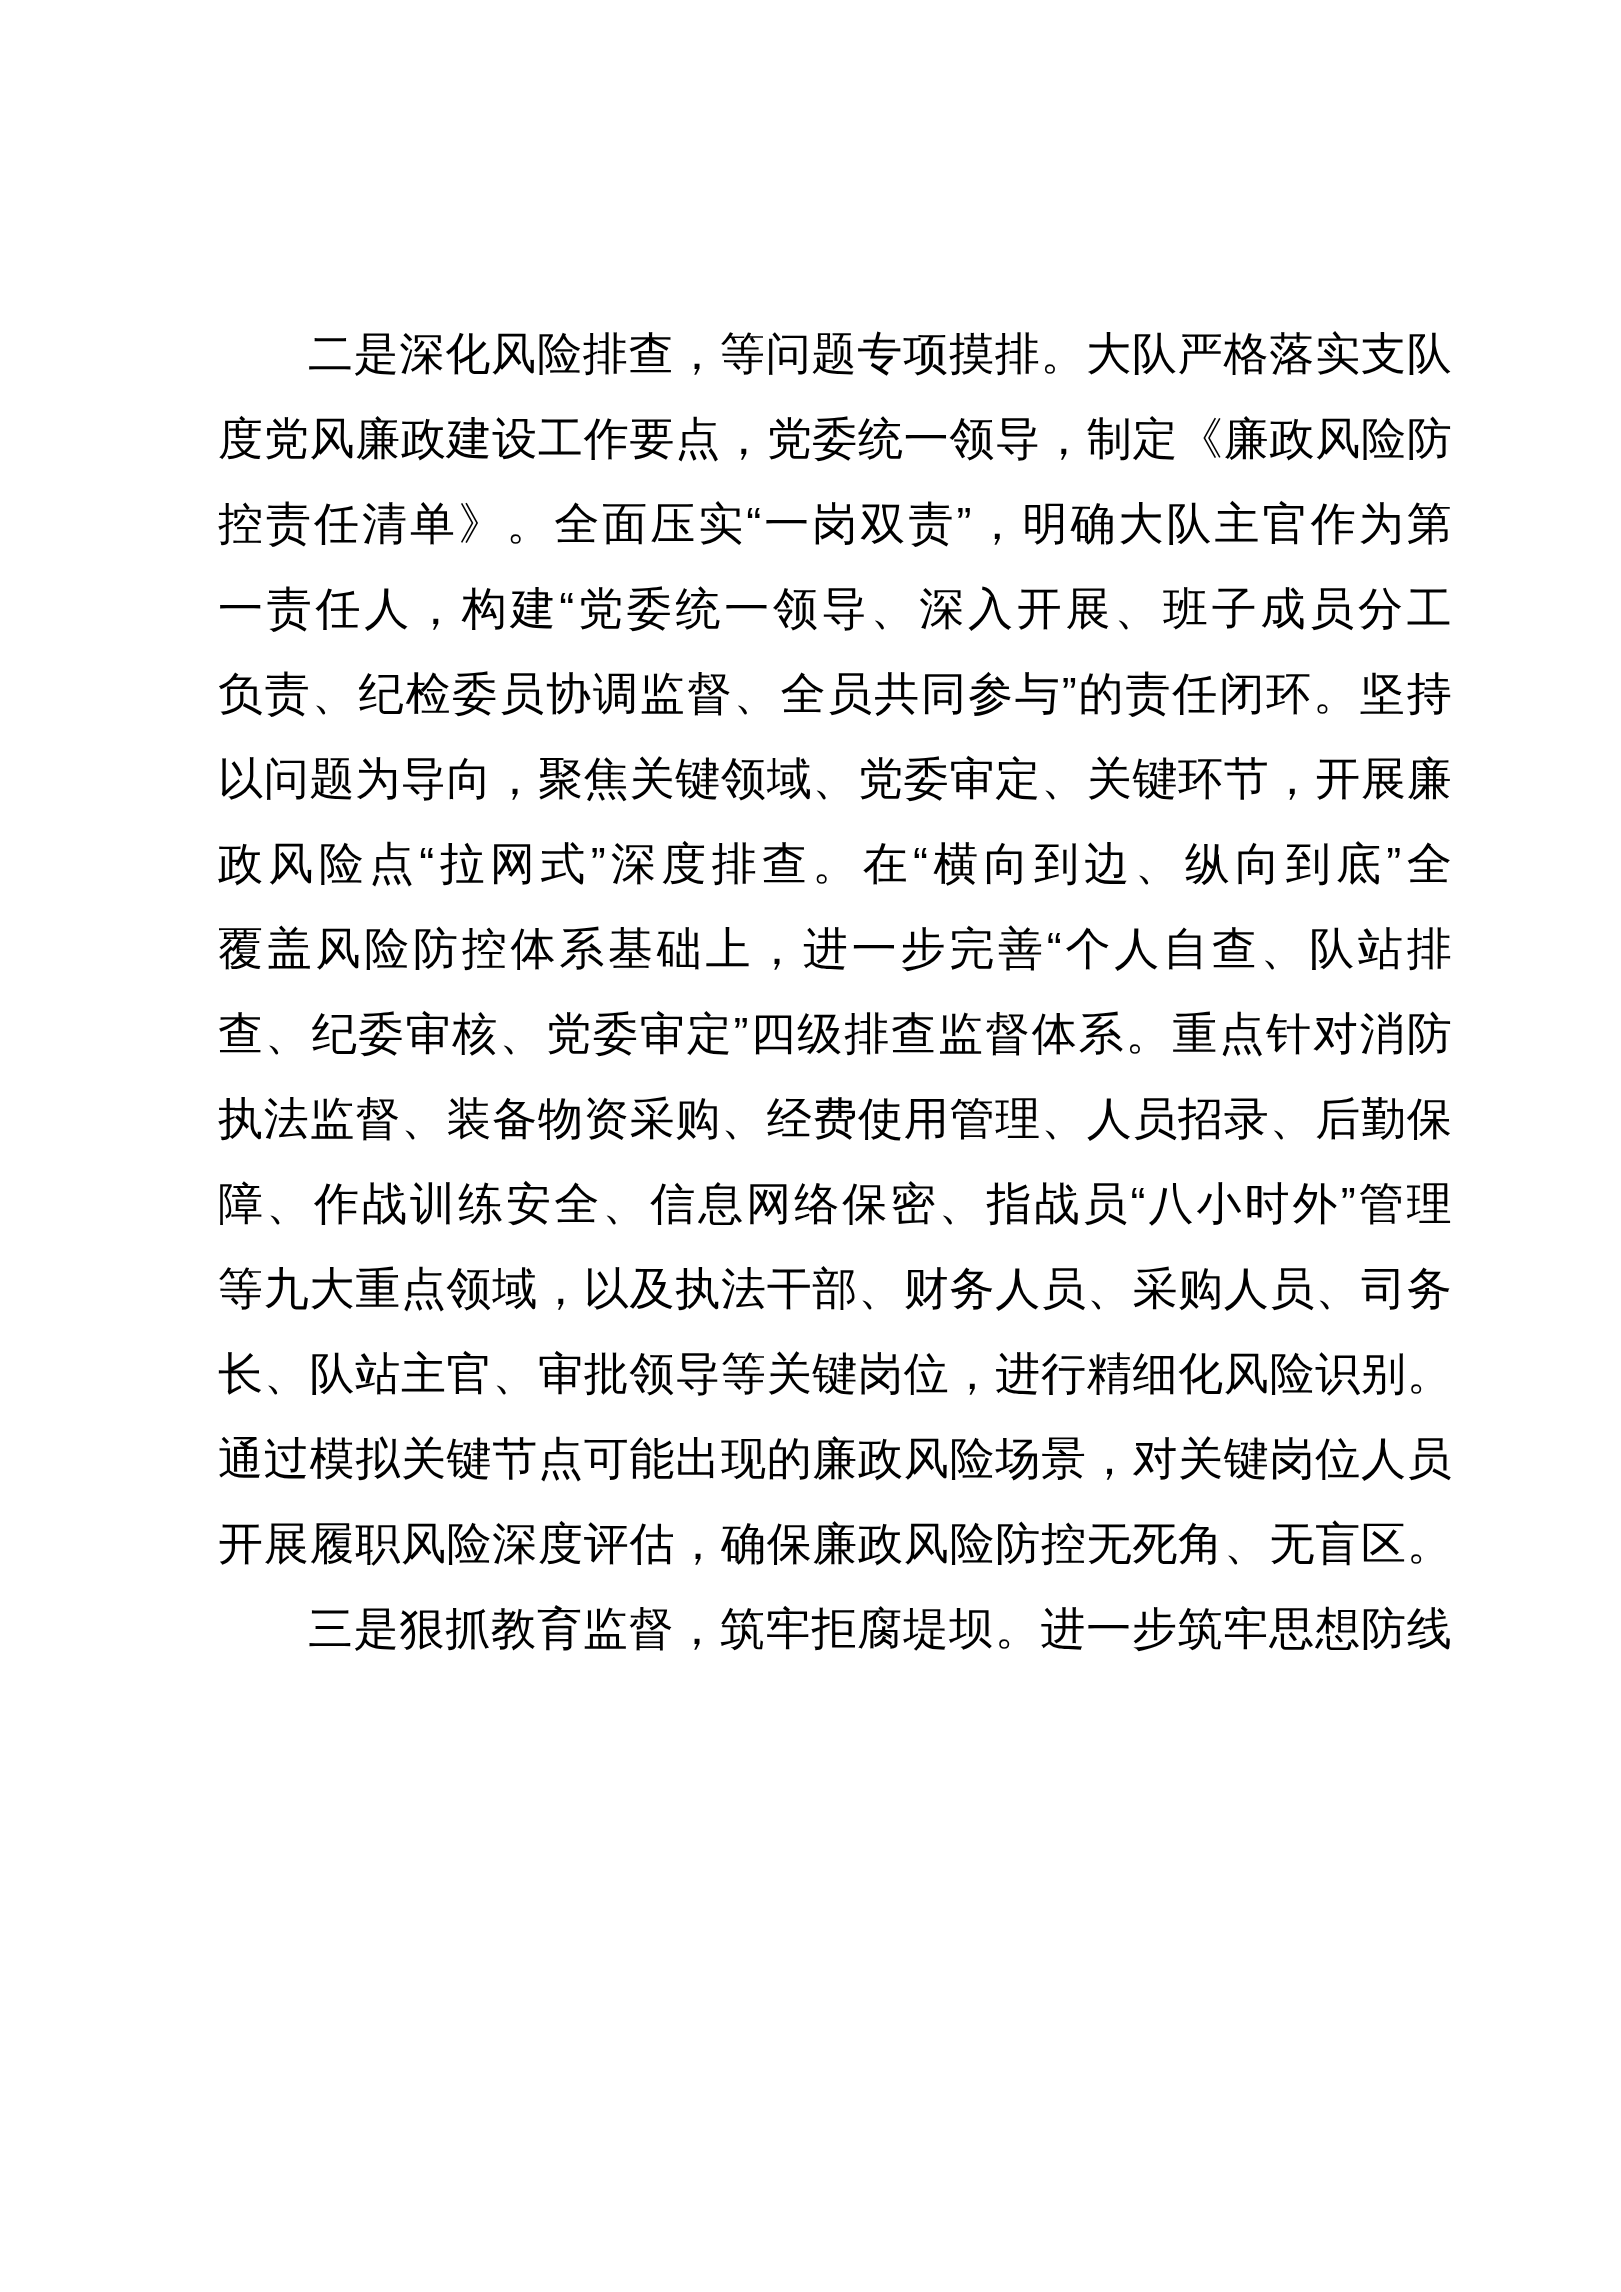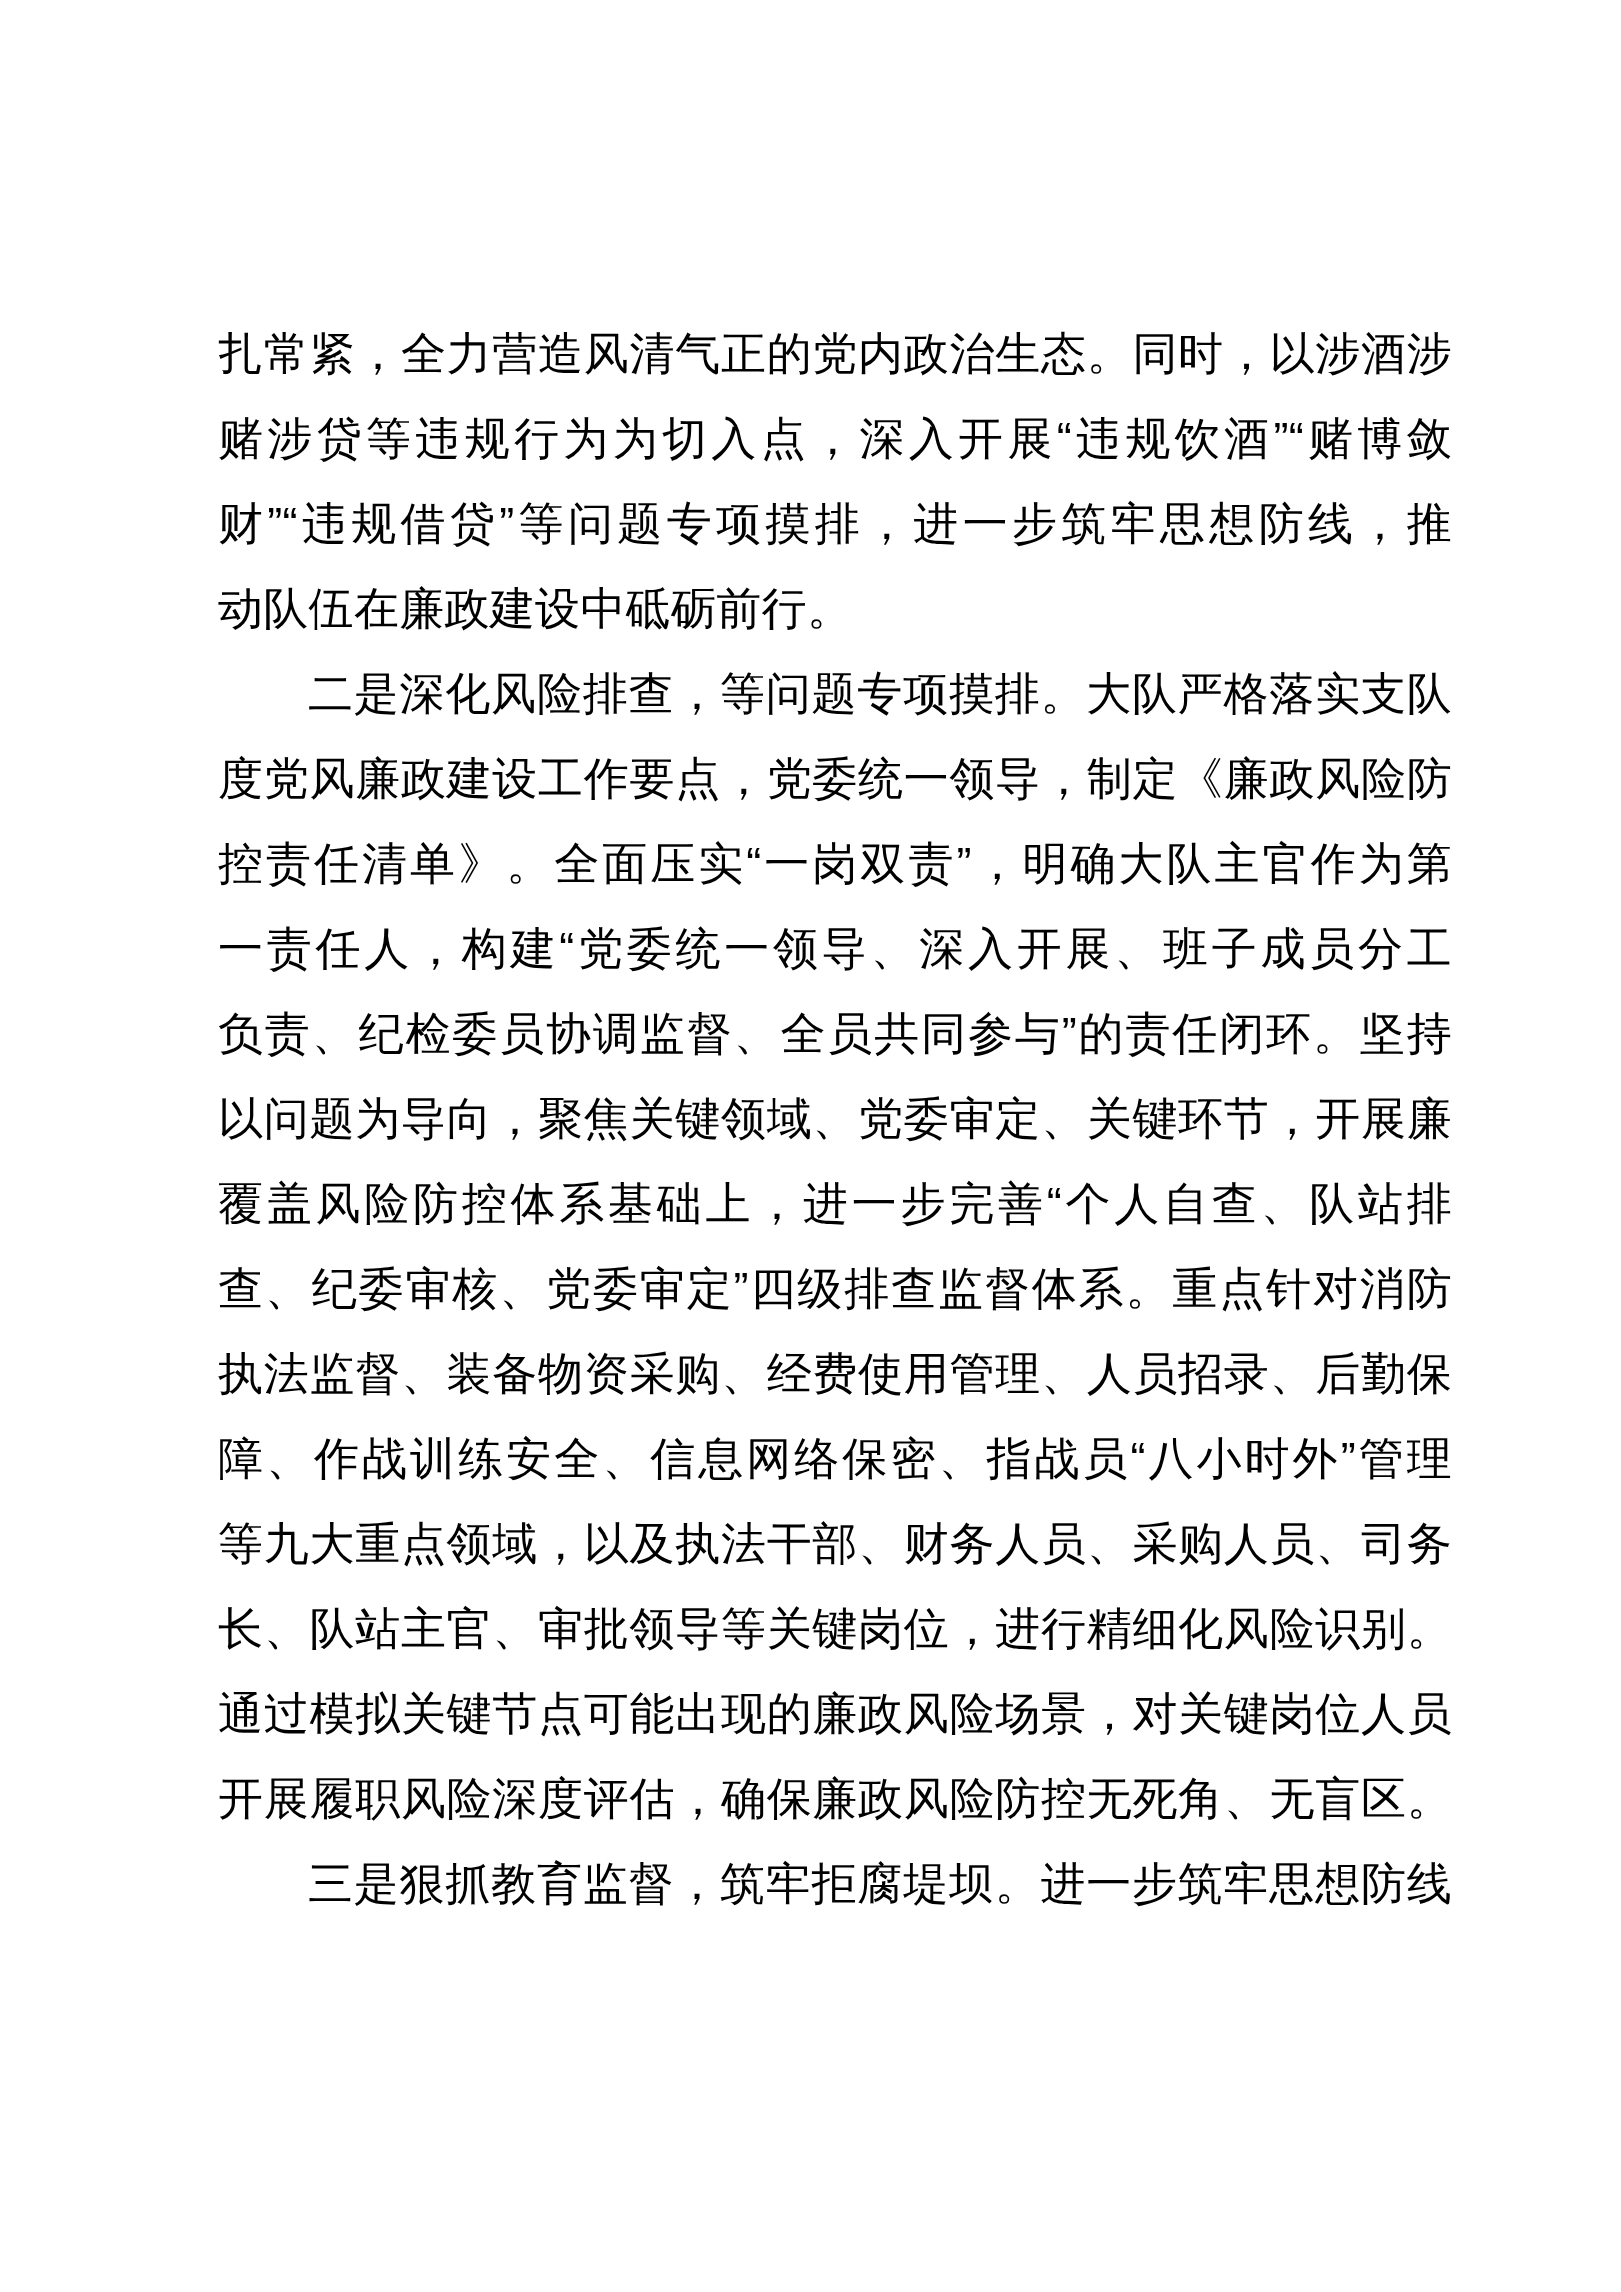--- a/index.html
+++ b/index.html
@@ -49,32 +49,27 @@
   .line.indent {
     text-indent: 2em;
   }
 </style>
 </head>
 <body>
 
 <div class="page">
   <div class="text-block" id="text-block">
       <div class="paragraph">
-        <div class="line fill">扎常紧，全力营造风清气正的党内政治生态。同时，以涉酒涉</div>
-        <div class="line fill">赌涉贷等违规行为为切入点，深入开展“违规饮酒”“赌博敛</div>
-        <div class="line fill">财”“违规借贷”等问题专项摸排，进一步筑牢思想防线，推</div>
-        <div class="line">动队伍在廉政建设中砥砺前行。</div>
-      </div>
-      <div class="paragraph">
         <div class="line fill indent">二是深化风险排查，等问题专项摸排。大队严格落实支队年</div>
         <div class="line fill">度党风廉政建设工作要点，党委统一领导，制定《廉政风险防</div>
         <div class="line fill">控责任清单》。全面压实“一岗双责”，明确大队主官作为第</div>
         <div class="line fill">一责任人，构建“党委统一领导、深入开展、班子成员分工</div>
         <div class="line fill">负责、纪检委员协调监督、全员共同参与”的责任闭环。坚持</div>
         <div class="line fill">以问题为导向，聚焦关键领域、党委审定、关键环节，开展廉</div>
+        <div class="line fill">政风险点“拉网式”深度排查。在“横向到边、纵向到底”全</div>
         <div class="line fill">覆盖风险防控体系基础上，进一步完善“个人自查、队站排</div>
         <div class="line fill">查、纪委审核、党委审定”四级排查监督体系。重点针对消防</div>
         <div class="line fill">执法监督、装备物资采购、经费使用管理、人员招录、后勤保</div>
         <div class="line fill">障、作战训练安全、信息网络保密、指战员“八小时外”管理</div>
         <div class="line fill">等九大重点领域，以及执法干部、财务人员、采购人员、司务</div>
         <div class="line fill">长、队站主官、审批领导等关键岗位，进行精细化风险识别。</div>
         <div class="line fill">通过模拟关键节点可能出现的廉政风险场景，对关键岗位人员</div>
         <div class="line fill">开展履职风险深度评估，确保廉政风险防控无死角、无盲区。</div>
       </div>
       <div class="paragraph">

